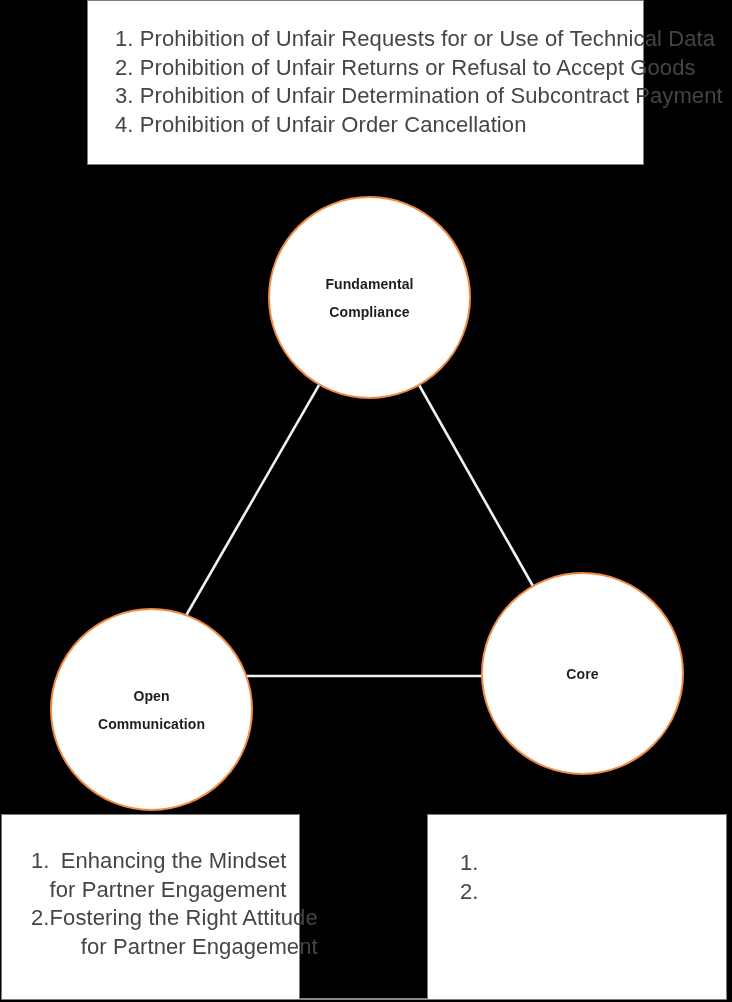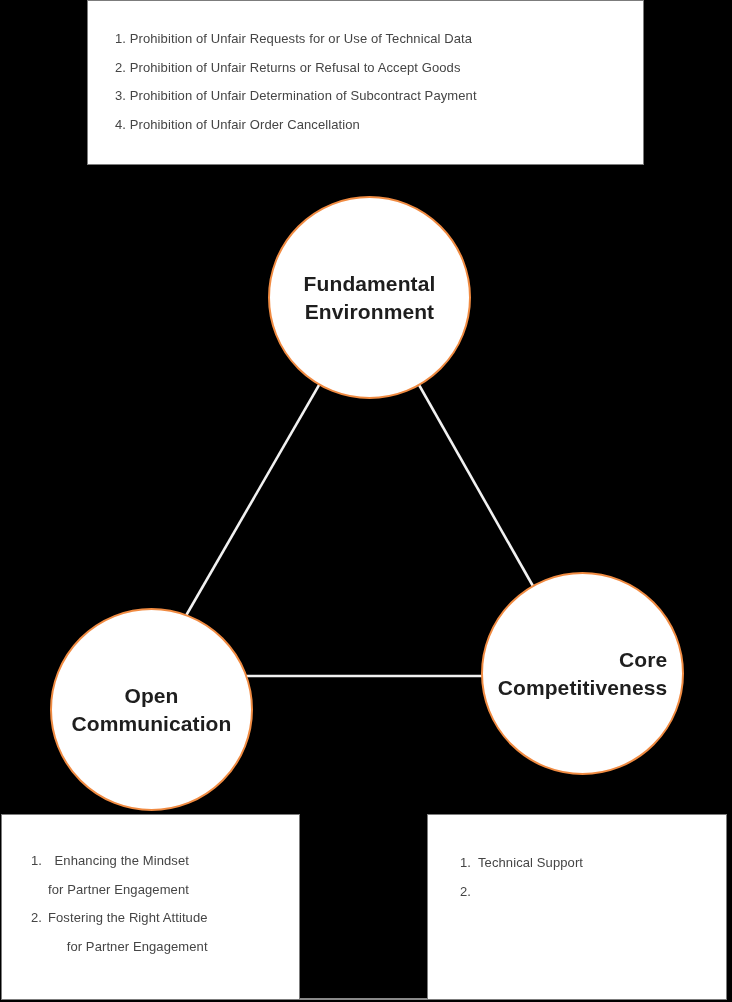--- a/index.html
+++ b/index.html
@@ -17,21 +17,21 @@
     width: 732px; height: 1002px;
     z-index: 1;
   }
   .white-box {
     position: absolute;
     box-sizing: border-box;
     background: #ffffff;
     border: 1px solid #7c7c7c;
     z-index: 3;
     color: #454545;
-    font-size: 13px;
+    font-size: 22px;
     line-height: 28.6px;
     letter-spacing: 0.1px;
   }
   .top-box {
     left: 87px; top: 0;
     width: 557px; height: 165px;
     padding: 24px 8px 0 27px;
   }
   .bl-box {
     left: 1px; top: 814px;
@@ -59,21 +59,21 @@
     display: flex;
     align-items: center;
     justify-content: center;
     text-align: center;
   }
   .circle-top   { left: 268px; top: 196px; }
   .circle-left  { left: 50px;  top: 608px; }
   .circle-right { left: 481px; top: 572px; text-align: right; }
   .circle-label {
     font-weight: bold;
-    font-size: 21px;
+    font-size: 14px;
     line-height: 28px;
     color: #1e1e1e;
     letter-spacing: 0.1px;
   }
   .gap-line {
     position: absolute;
     left: 300px; top: 998px;
     width: 128px; height: 1.5px;
     background: #8a8a8a;
     z-index: 2;
@@ -93,35 +93,34 @@
   <div class="white-box top-box">
     <div class="list-item">1. Prohibition of Unfair Requests for or Use of Technical Data</div>
     <div class="list-item">2. Prohibition of Unfair Returns or Refusal to Accept Goods</div>
     <div class="list-item">3. Prohibition of Unfair Determination of Subcontract Payment</div>
     <div class="list-item">4. Prohibition of Unfair Order Cancellation</div>
   </div>
 
   <div class="circle circle-top">
     <div class="circle-label">
       <div>Fundamental</div>
-      <div>Environment</div>
+      <div>Compliance</div>
     </div>
   </div>
 
   <div class="circle circle-left">
     <div class="circle-label">
       <div>Open</div>
       <div>Communication</div>
     </div>
   </div>
 
   <div class="circle circle-right">
     <div class="circle-label">
       <div>Core</div>
-      <div>Competitiveness</div>
     </div>
   </div>
 
   <div class="white-box bl-box">
     <div class="hang-item">
       <div class="num">1.</div>
       <div class="txt">
         <div>Enhancing the Mindset</div>
         <div>for Partner Engagement</div>
       </div>
@@ -131,23 +130,20 @@
       <div class="txt">
         <div>Fostering the Right Attitude</div>
         <div>for Partner Engagement</div>
       </div>
     </div>
   </div>
 
   <div class="white-box br-box">
     <div class="hang-item">
       <div class="num">1.</div>
-      <div class="txt">
-        <div>Technical Support</div>
-      </div>
     </div>
     <div class="hang-item">
       <div class="num">2.</div>
     </div>
   </div>
 
   <div class="gap-line"></div>
 
 </div>
 

